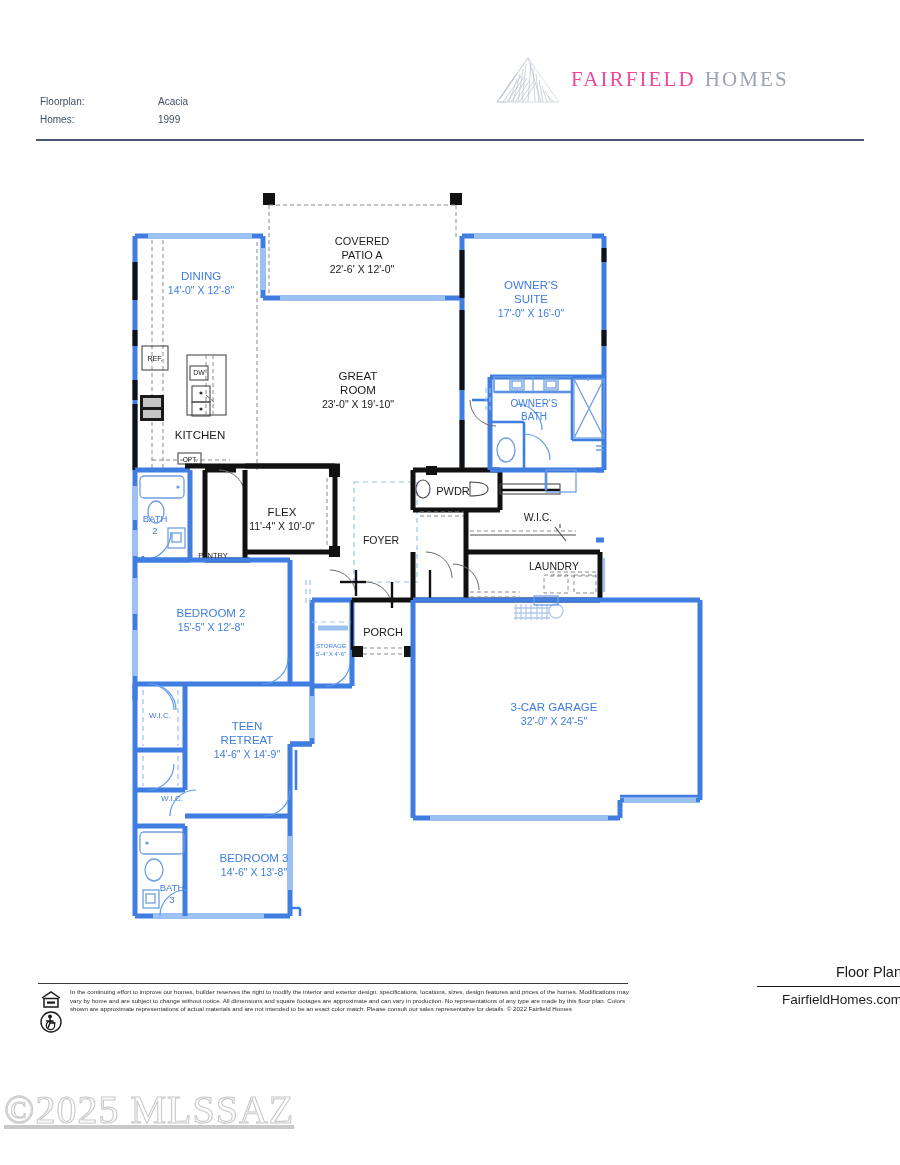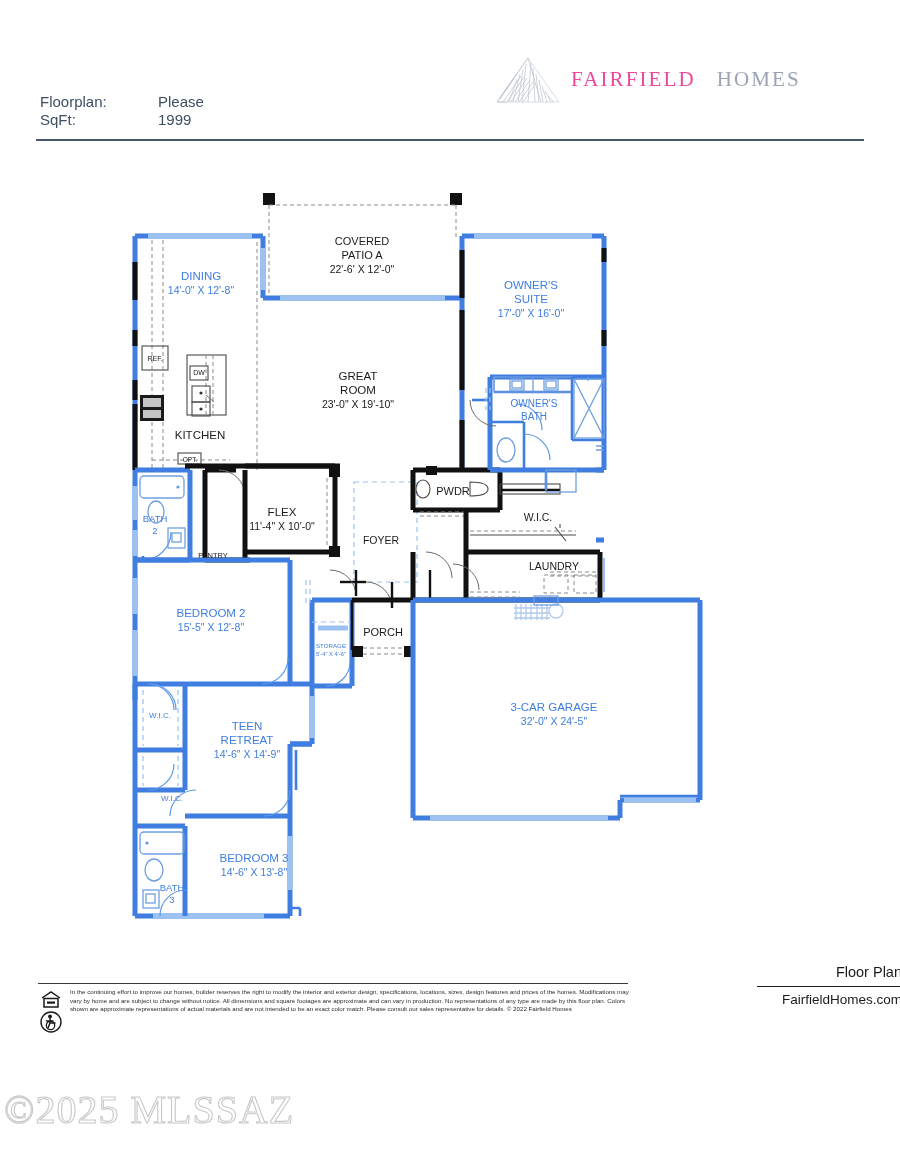--- a/index.html
+++ b/index.html
@@ -30,31 +30,31 @@
   }
   #logo-mark { width: 66px; height: 54px; flex: 0 0 66px; }
   #logo-words {
     margin-left: 10px;
     font-family: "Liberation Serif", serif;
     font-size: 21px;
     letter-spacing: 2.1px;
     white-space: nowrap;
   }
   .logo-fairfield { color: #ec4899; }
-  .logo-homes { color: #9aa4b4; margin-left: 21px; }
+  .logo-homes { color: #9aa4b4; margin-left: 9px; }
 
   #meta {
     position: absolute;
     left: 40px; top: 93px;
     font-size: 15.5px;
     color: #3d4f63;
     line-height: 17.5px;
   }
   #meta table { border-collapse: collapse; }
-  #meta td { padding: 0; vertical-align: top; font-size: 15px; color: #3d4f63; }
+  #meta td { padding: 0; vertical-align: top; font-size: 10px; color: #3d4f63; }
   #meta td.k { width: 118px; }
 
   #header-rule {
     position: absolute;
     left: 36px; top: 139px;
     width: 828px; height: 0;
     border-top: 2px solid #46566c;
   }
 
   
@@ -116,20 +116,21 @@
   
   #watermark {
     position: absolute;
     left: 4px; top: 1086px;
     font-family: "Liberation Serif", serif;
     font-size: 40px;
     letter-spacing: 1px;
     color: transparent;
     -webkit-text-stroke: 1.1px #c9c9c9;
     white-space: nowrap;
+    text-decoration: underline;
   }
 
   
   .rmlabel-blue {
     font-family: "Liberation Sans", sans-serif;
     fill: #3f7de0;
     text-anchor: middle;
   }
   .rmlabel-black {
     font-family: "Liberation Sans", sans-serif;
@@ -172,24 +173,24 @@
     <div id="logo-words">
       <span class="logo-fairfield">FAIRFIELD</span><span class="logo-homes">HOMES</span>
     </div>
   </div>
 
   <div id="meta">
     <table>
       <tbody>
           <tr>
         <td class="k">Floorplan:</td>
-        <td>Please</td>
+        <td>Acacia</td>
       </tr>
       <tr>
-        <td class="k">SqFt:</td>
+        <td class="k">Homes:</td>
         <td>1999</td>
       </tr>
     </tbody>
       </table>
   </div>
 
   <div id="header-rule"></div>
 </div>
 
 <div id="plan-wrap">

